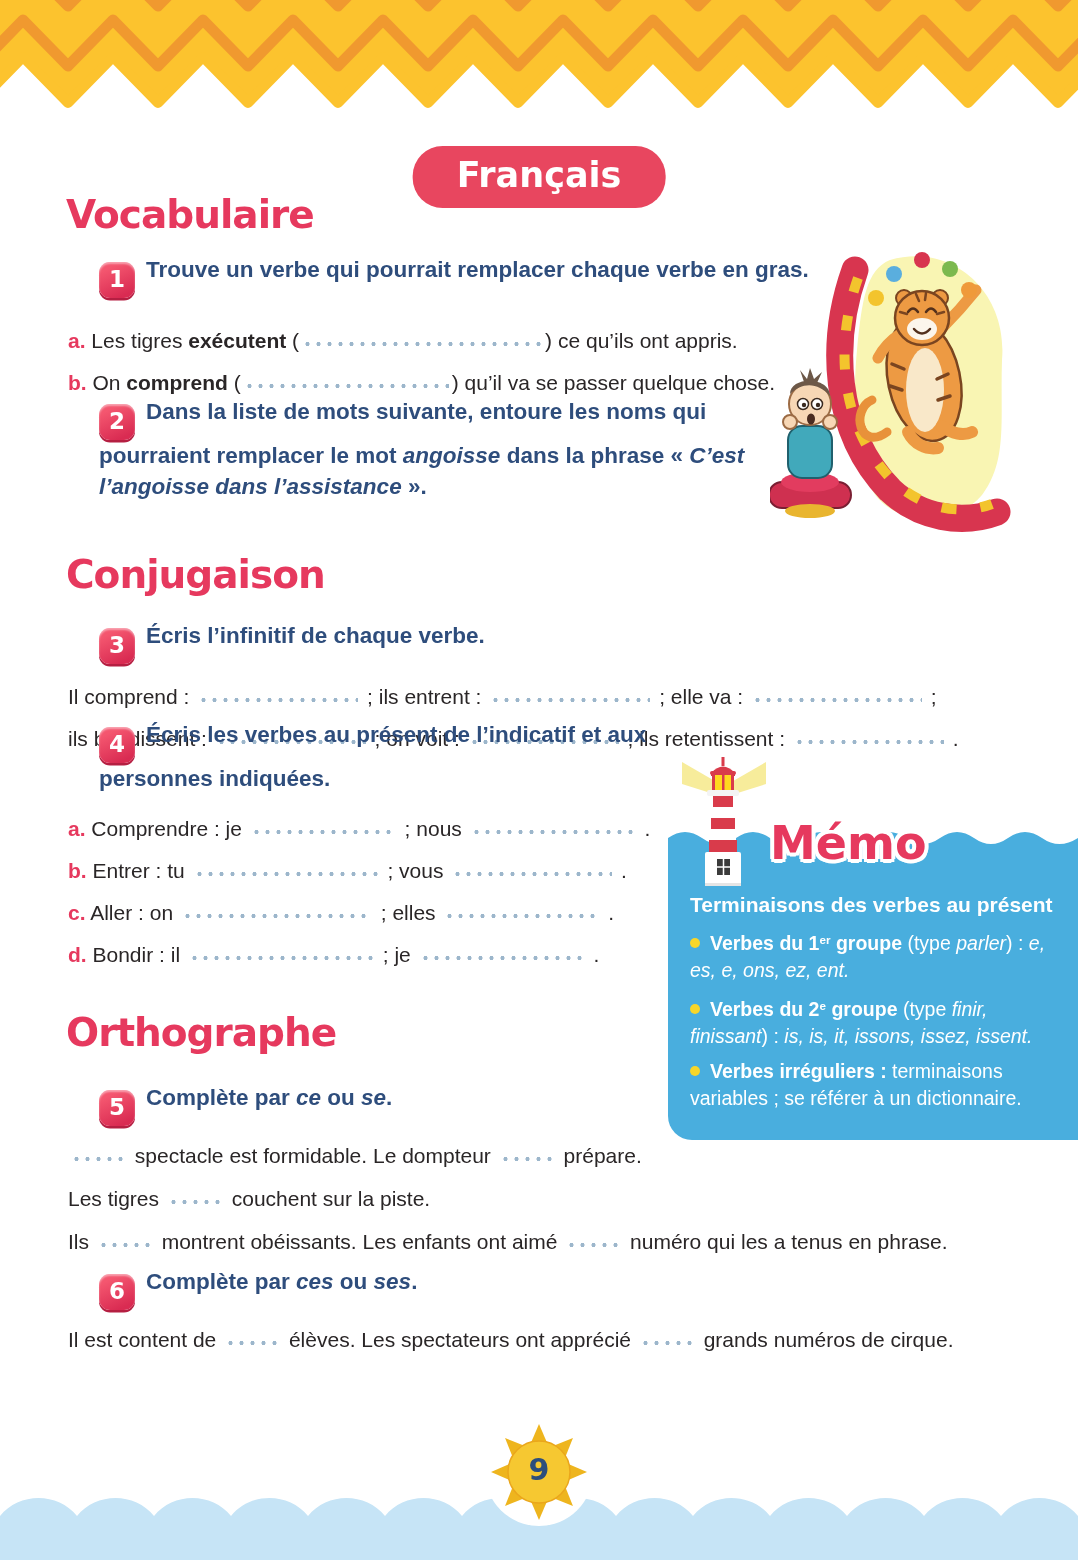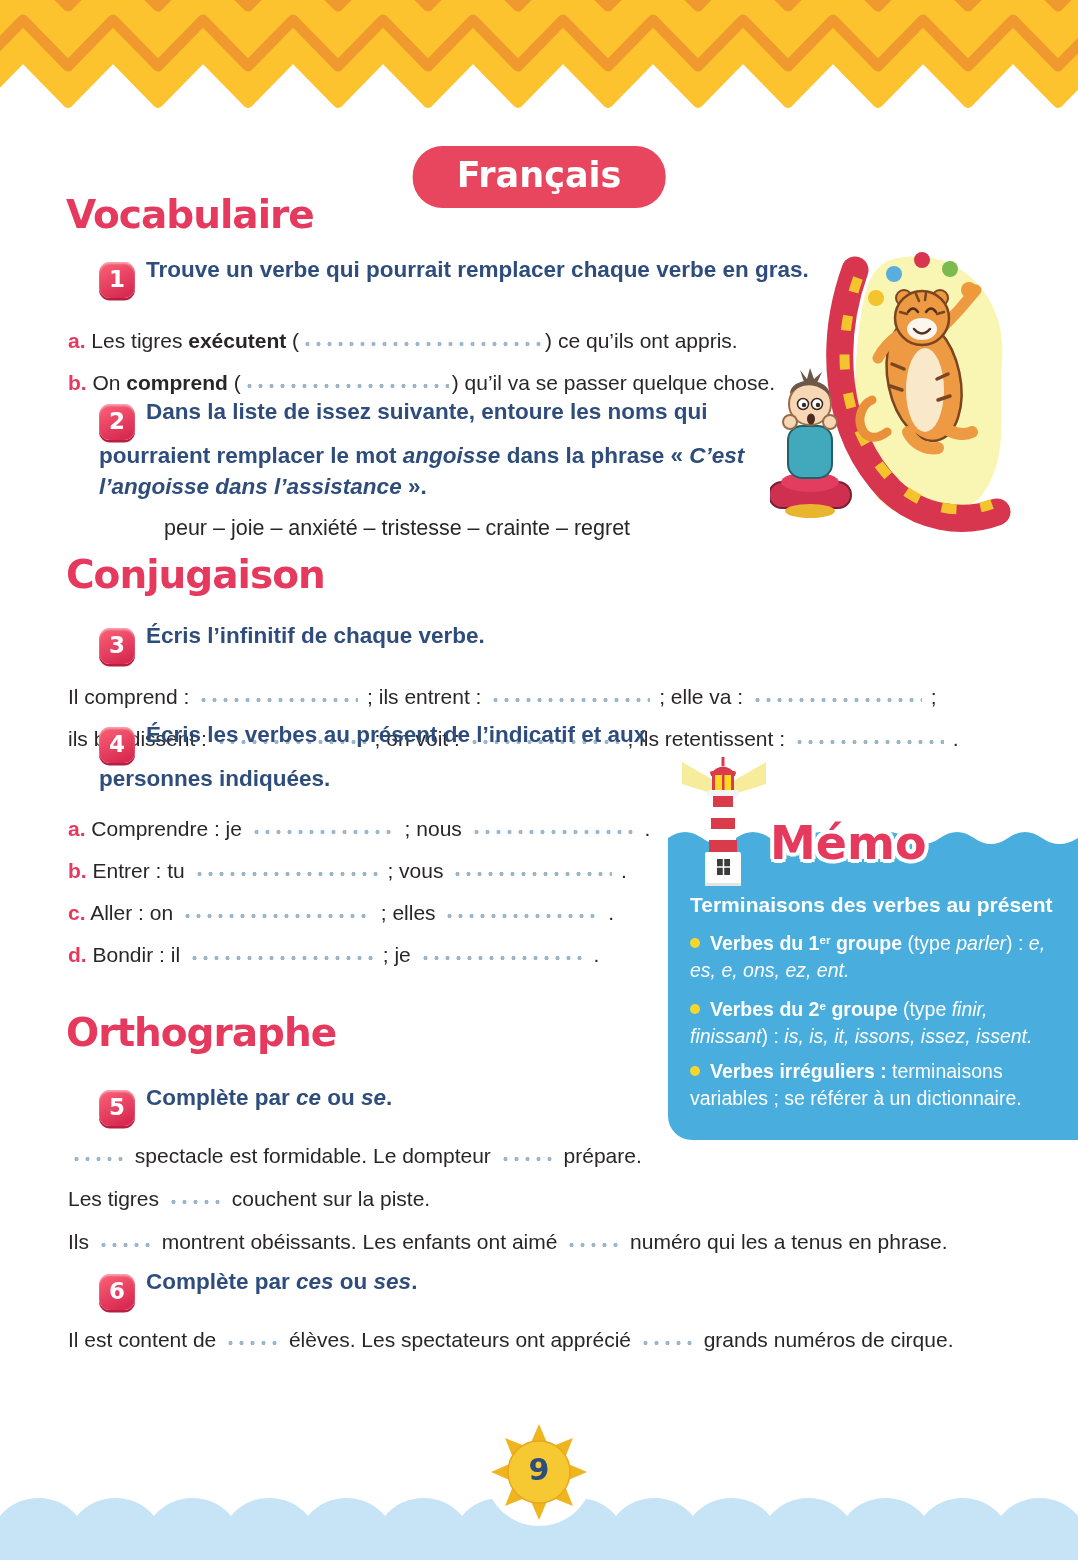--- a/index.html
+++ b/index.html
@@ -147,23 +147,22 @@
       <circle cx="-6" cy="-29" r="2.2" fill="#3a2a20"></circle>
       <circle cx="8" cy="-29" r="2.2" fill="#3a2a20"></circle>
       <ellipse cx="1" cy="-15" rx="4" ry="5.5" fill="#4a2c20"></ellipse>
       <circle cx="-20" cy="-12" r="7" fill="#f7d7b5" stroke="#9c6b44" stroke-width="2"></circle>
       <circle cx="20" cy="-12" r="7" fill="#f7d7b5" stroke="#9c6b44" stroke-width="2"></circle>
     </g>
   </svg>
 
   <section class="ex" id="ex2" style="top:396px;left:68px;width:708px">
     <div class="ex-head">
-      <span class="exnum">2</span><span><span class="sg-p">Dans la liste de issez suivante, entoure les noms qui pourraient remplacer le mot </span><span class="sg-pi">angoisse</span><span class="sg-p"> dans la phrase « </span><span class="sg-pi">C’est l’angoisse dans l’assistance</span><span class="sg-p"> ».</span></span>
-    </div>
-    <p class="word-list">peur – joie – anxiété – tristesse – crainte – regret</p>
+      <span class="exnum">2</span><span><span class="sg-p">Dans la liste de mots suivante, entoure les noms qui pourraient remplacer le mot </span><span class="sg-pi">angoisse</span><span class="sg-p"> dans la phrase « </span><span class="sg-pi">C’est l’angoisse dans l’assistance</span><span class="sg-p"> ».</span></span>
+    </div>
   </section>
 
   <h2 class="sec-title" style="top:552px;left:66px">Conjugaison</h2>
 
   <section class="ex" id="ex3" style="top:620px;left:68px;width:960px">
     <div class="ex-head nowrap">
       <span class="exnum">3</span><span><span class="sg-p">Écris l’infinitif de chaque verbe.</span></span>
     </div>
     <p class="ex-line nowrap"><span class="sg-n">Il comprend : </span><span class="blank" style="width: 160px;"></span><span class="sg-n"> ; ils entrent : </span><span class="blank" style="width: 160px;"></span><span class="sg-n"> ; elle va : </span><span class="blank" style="width: 170px;"></span><span class="sg-n"> ;</span></p>
     <p class="ex-line nowrap"><span class="sg-n">ils bondissent : </span><span class="blank" style="width: 150px;"></span><span class="sg-n"> ; on voit : </span><span class="blank" style="width: 150px;"></span><span class="sg-n"> ; ils retentissent : </span><span class="blank" style="width: 150px;"></span><span class="sg-n"> .</span></p>

